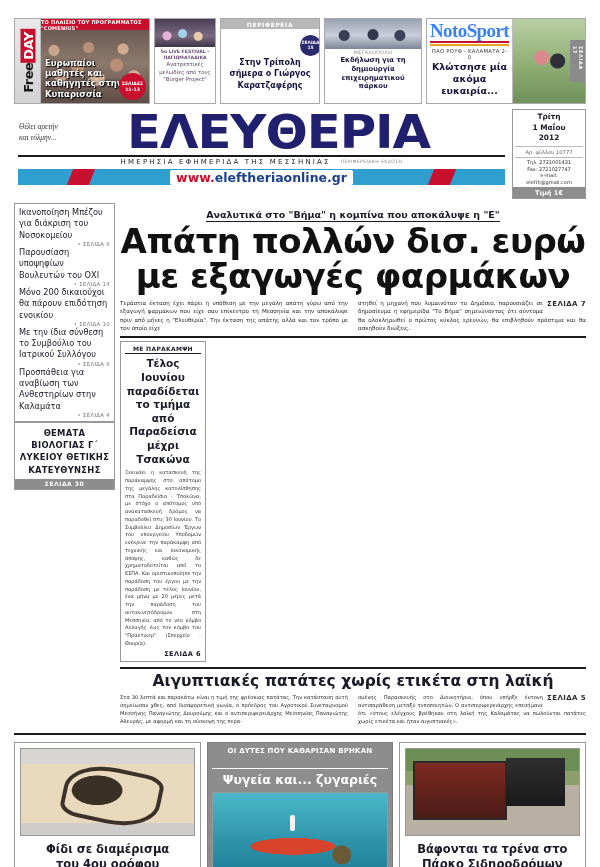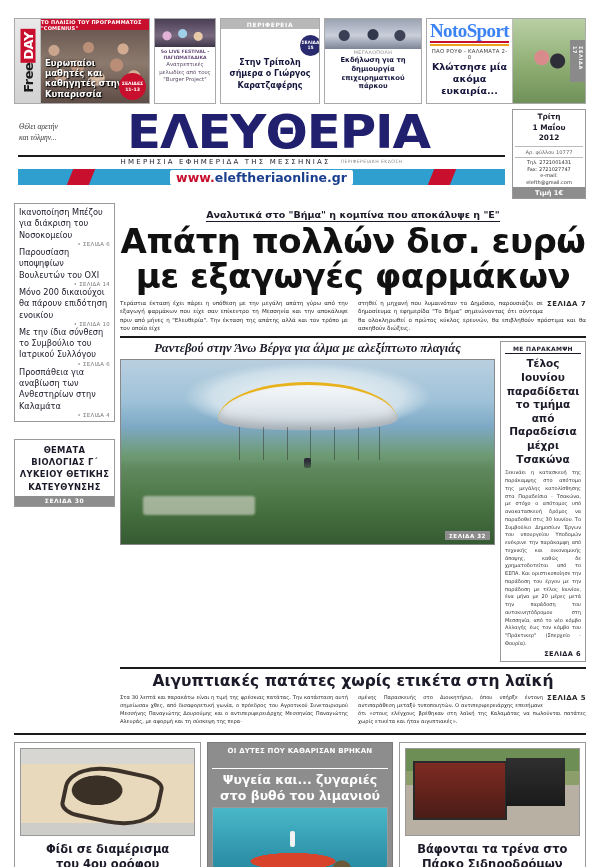--- a/index.html
+++ b/index.html
@@ -195,21 +195,21 @@
   .db-contact { text-align: center; font-size: 5px; color: #333; line-height: 1.35; padding: 1px 0; }
   .db-price { background: #8d8d8d; color: #fff; text-align: center; font-size: 6.6px; font-weight: bold; padding: 1.5px 0; margin-top: auto; }
 
   
   .body-row { display: flex; margin-top: 4px; }
   .side-col { width: 101px; }
   .side-box { border: 1px solid #999; padding: 3px 4px; }
   .side-item { font-size: 8.2px; color: #1a1a28; line-height: 1.38; }
   .side-page { font-size: 5.4px; color: #777; text-align: right; letter-spacing: .3px; }
 
-  .exam-box { border: 1px solid #999; margin-top: 17px; }
+  .exam-box { border: 1px solid #999; margin-top: 0; }
   .exam-title { text-align: center; font-size: 8.4px; font-weight: bold; color: #1a1a28; line-height: 1.45; padding: 4px 2px 3px; letter-spacing: .3px; }
   .exam-page { background: #8d8d8d; color: #fff; text-align: center; font-size: 6px; font-weight: bold; padding: 1.5px 0; letter-spacing: .5px; }
 
   .main-col { flex: 1; padding-left: 5px; }
 
   .kicker-wrap { text-align: center; margin-bottom: 1px; }
   .kicker {
     display: inline-block; font-size: 9.5px; font-weight: bold; color: #1a1a28;
     border-bottom: 1px solid #1a1a28; padding-bottom: 1px;
   }
@@ -439,39 +439,20 @@
         <p style="flex:1">Τεράστια έκταση έχει πάρει η υπόθεση με την μεγάλη απάτη γύρω από την εξαγωγή φαρμάκων που είχε σαν επίκεντρο τη Μεσσηνία και την αποκάλυψε πριν από μήνες η "Ελευθερία". Την έκταση της απάτης αλλά και τον τρόπο με τον οποίο είχε</p>
         <p style="flex:1">
           <span class="lead-page">ΣΕΛΙΔΑ 7</span>
           <span>στηθεί η μηχανή που λυμαινόταν το Δημόσιο, παρουσιάζει σε δημοσίευμα η εφημερίδα "Το Βήμα" σημειώνοντας ότι σύντομα θα ολοκληρωθεί ο πρώτος κύκλος ερευνών, θα επιβληθούν πρόστιμα και θα ασκηθούν διώξεις.</span>
         </p>
       </div>
 
       <div class="rule-thick"></div>
 
       <div class="mid-row">
-        <div class="mid-main">
-          <div class="photo-cap">Ραντεβού στην Άνω Βέργα για άλμα με αλεξίπτωτο πλαγιάς</div>
-          <div class="big-photo">
-            <div class="chute"></div>
-            <div class="chute-lines">
-              <i style="left:4%"></i>
-                <i style="left:20%"></i>
-                <i style="left:36%"></i>
-                <i style="left:52%"></i>
-                <i style="left:68%"></i>
-                <i style="left:84%"></i>
-                <i style="left:98%"></i>
-            </div>
-            <div class="pilot"></div>
-            <div class="coast"></div>
-            <div class="town"></div>
-            <div class="photo-page">ΣΕΛΙΔΑ 32</div>
-          </div>
-        </div>
 
         <div class="mid-side">
           <div class="ms-kicker">ΜΕ ΠΑΡΑΚΑΜΨΗ</div>
           <div class="ms-title">Τέλος Ιουνίου παραδίδεται το τμήμα από Παραδείσια μέχρι Τσακώνα</div>
           <div class="ms-body">Ξεκινάει η κατασκευή της παράκαμψης στο απότομο της μεγάλης κατολίσθησης στα Παραδείσια - Τσακώνα, με στόχο ο απότομος υπό ανακατασκευή δρόμος να παραδοθεί στις 30 Ιουνίου. Το Συμβούλιο Δημοσίων Έργων του υπουργείου Υποδομών ενέκρινε την παράκαμψη από τεχνικής και οικονομικής άποψης, καθώς δε χρηματοδοτείται από το ΕΣΠΑ. Και οριστικοποίησε την παράδοση του έργου με την παράδοση με τέλος Ιουνίου, ένα μήνα με 20 μέρες μετά την παράδοση του αυτοκινητόδρομου στη Μεσσηνία, από το νέο κόμβο Αλλαγής έως τον κόμβο του "Πράκτικερ" (Σπερχείο - Θουρία).</div>
           <div class="ms-page">ΣΕΛΙΔΑ 6</div>
         </div>
       </div>
 
       <div class="potato-wrap">
@@ -495,21 +476,20 @@
         <div>Φίδι σε διαμέρισμα</div>
         <div>του 4ου ορόφου</div>
       </div>
 
     </div>
 
     <div class="bcard dark">
       <div class="bc-kicker">ΟΙ ΔΥΤΕΣ ΠΟΥ ΚΑΘΑΡΙΣΑΝ ΒΡΗΚΑΝ</div>
       <div class="bc-title-w">
         <div>Ψυγεία και... ζυγαριές</div>
-        <div>στο βυθό του λιμανιού</div>
       </div>
       <div class="bc-photo boat-photo"></div>
 
     </div>
 
     <div class="bcard">
       <div class="bc-photo train-photo"></div>
       <div class="bc-cap">
         <div>Βάφονται τα τρένα στο</div>
         <div>Πάρκο Σιδηροδρόμων</div>

